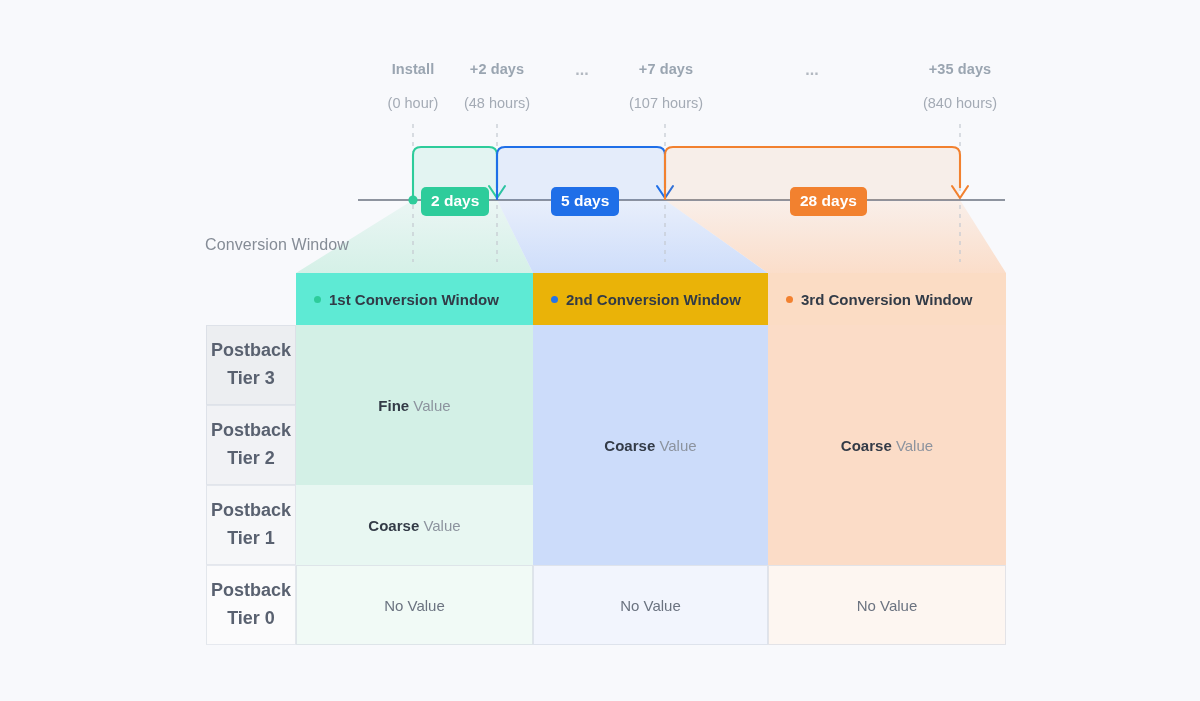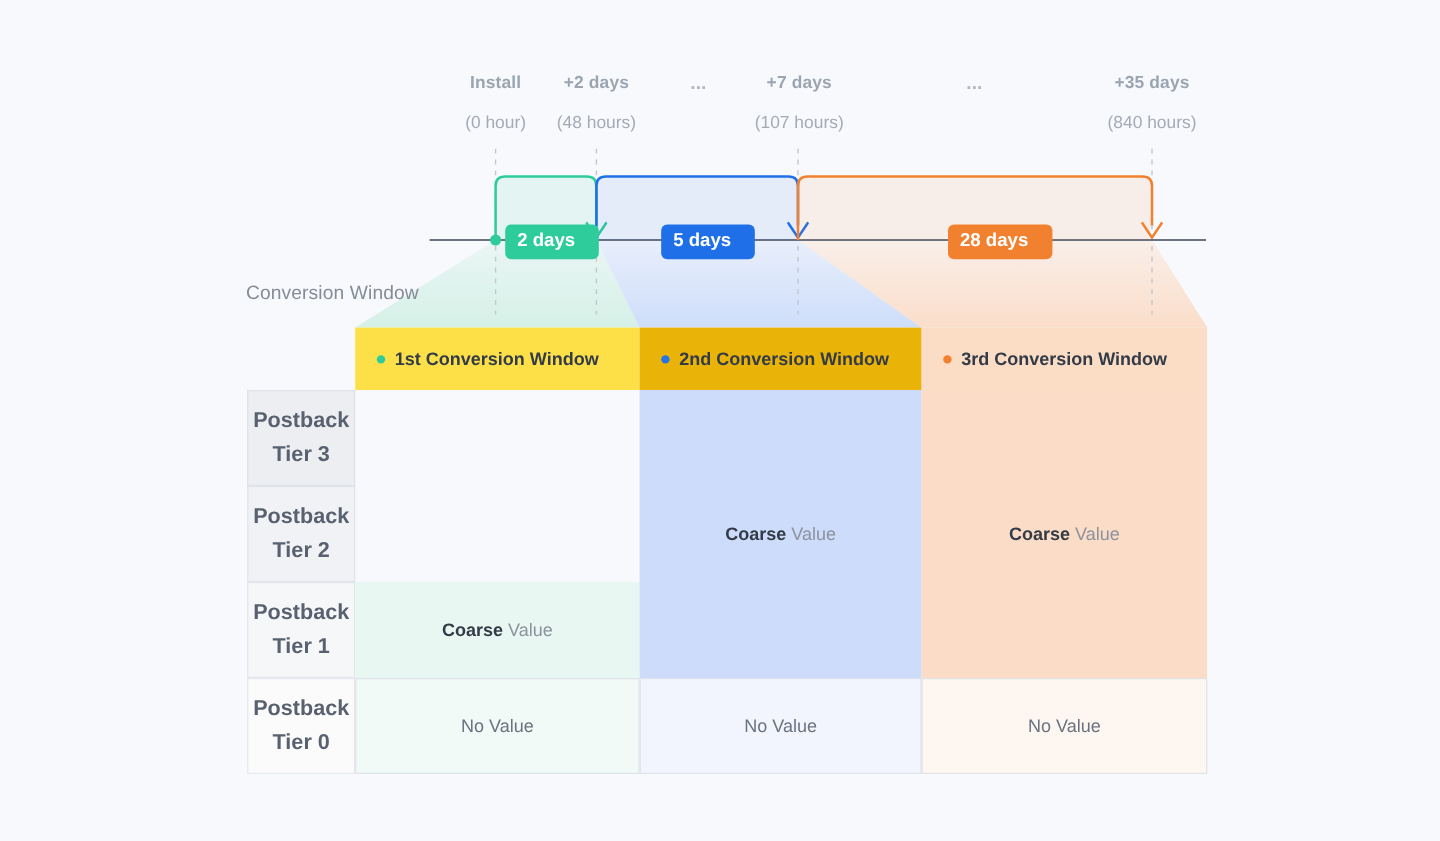--- a/index.html
+++ b/index.html
@@ -62,21 +62,21 @@
     margin-top: 48px;
   }
 
   
   .day-badge {
     position: absolute;
     color: #ffffff;
     font-size: 15.5px;
     font-weight: 700;
     border-radius: 5px;
-    padding: 6px 20px 7px 10px;
+    padding: 6px 10px 7px 10px;
     white-space: nowrap;
     line-height: 1;
   }
 
   
   #table {
     position: absolute;
     left: 206px;
     top: 273px;
     width: 800px;
@@ -218,21 +218,21 @@
   </div>
 
   <div class="cw-label">Conversion Window</div>
 
   <div class="day-badge" style="left:421px; top:187px; background:#2ecc9b;">2 days</div>
   <div class="day-badge" style="left:551px; top:187px; background:#1f6fe8;">5 days</div>
   <div class="day-badge" style="left:790px; top:187px; background:#f2812f;">28 days</div>
 
   <div id="table">
 
-    <div class="tcell thead" style="left:90px;  top:0px;  width:237px; height:52px; background:#fde047;">
+    <div class="tcell thead" style="left:90px;  top:0px;  width:237px; height:52px; background:#5eead4;">
       <span class="dot" style="background:#2ecc9b;"></span>
       <span>1st Conversion Window</span>
     </div>
     <div class="tcell thead" style="left:327px; top:0px;  width:235px; height:52px; background:#eab308;text-align:center;">
       <span class="dot" style="background:#2574e8;"></span>
       <span>2nd Conversion Window</span>
     </div>
     <div class="tcell thead" style="left:562px; top:0px;  width:238px; height:52px; background:#fbdcc4;">
       <span class="dot" style="background:#f2812f;"></span>
       <span>3rd Conversion Window</span>
@@ -256,20 +256,23 @@
         <span>Tier 1</span>
       </div>
     </div>
     <div class="tcell tier-label" style="left:0px; top:292px; width:90px; height:80px; background:#fbfbfc;">
       <div>
         <span>Postback</span><br>
         <span>Tier 0</span>
       </div>
     </div>
 
+    <div class="tcell" style="left:90px; top:52px; width:237px; height:160px; background:#d3f0e6; border-color:rgba(205,222,215,0.0);">
+      <span class="val"><b>Fine</b><span> Value</span></span>
+    </div>
     <div class="tcell" style="left:90px; top:212px; width:237px; height:80px; background:#e8f7f2; border-color:rgba(205,222,215,0.0);">
       <span class="val"><b>Coarse</b><span> Value</span></span>
     </div>
     <div class="tcell" style="left:90px; top:292px; width:237px; height:80px; background:#f1faf6;">
       <span class="val novalue">No Value</span>
     </div>
 
     <div class="tcell" style="left:327px; top:52px; width:235px; height:240px; background:#ccdcfa; border-color:rgba(205,214,232,0.0);">
       <span class="val"><b>Coarse</b><span> Value</span></span>
     </div>

